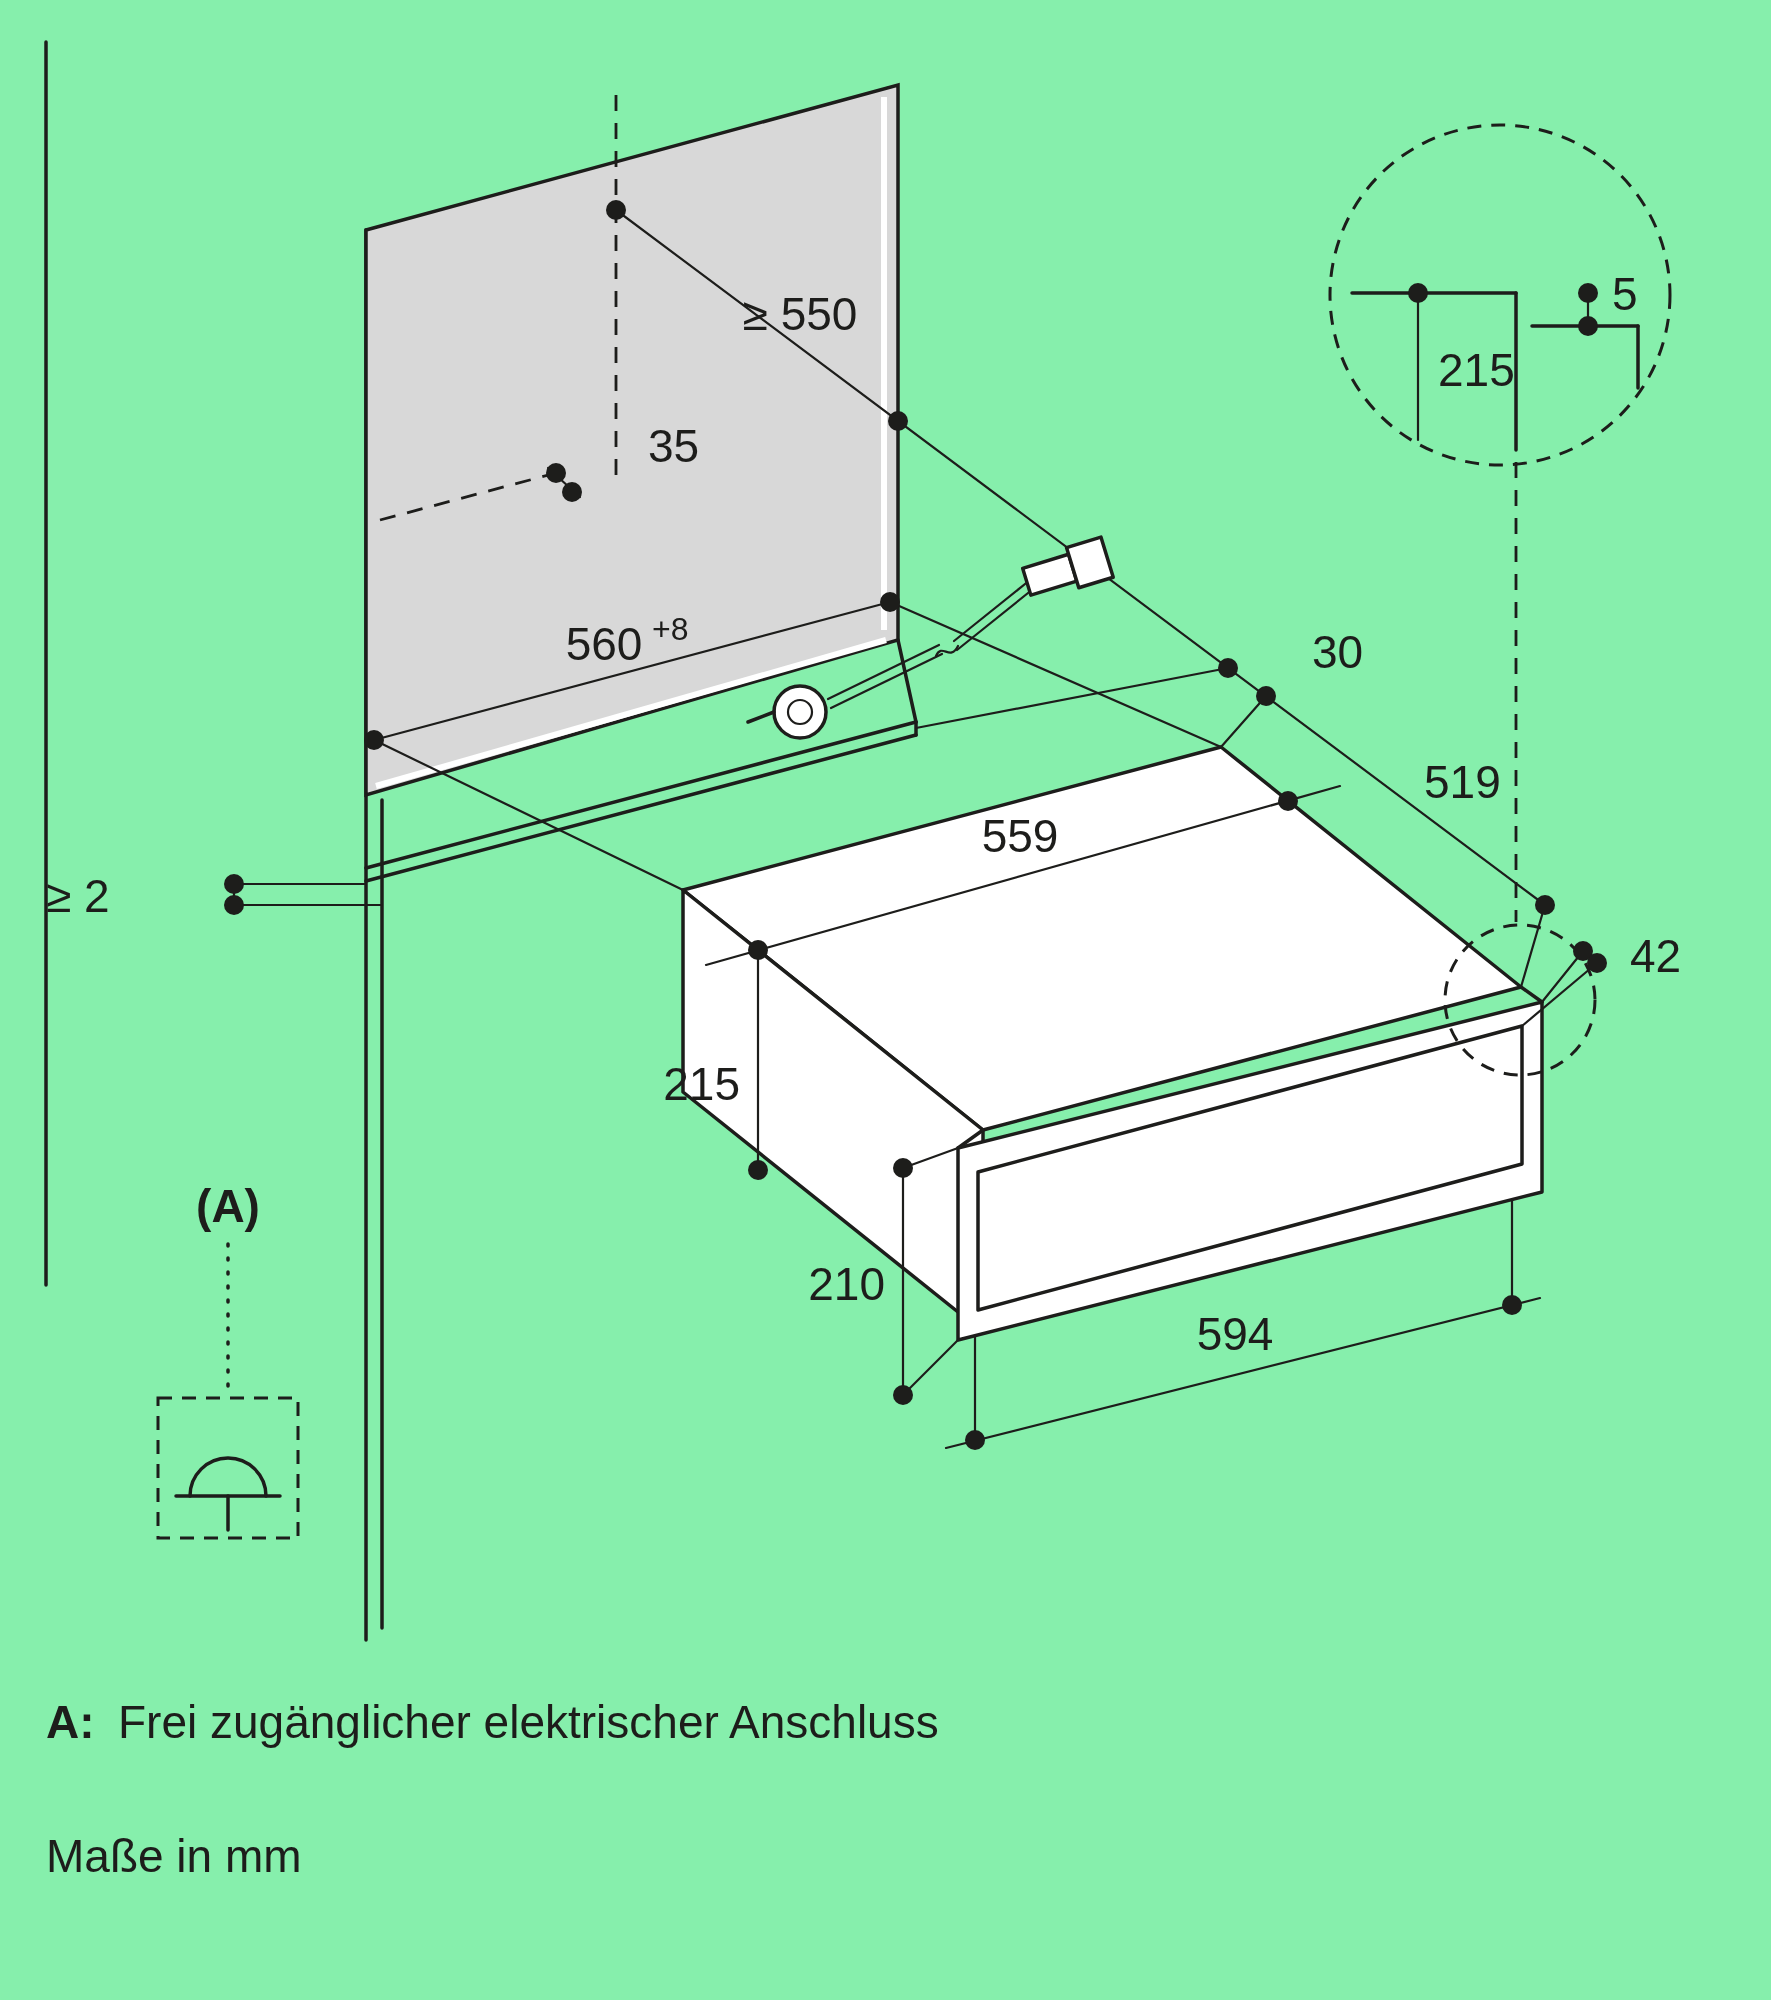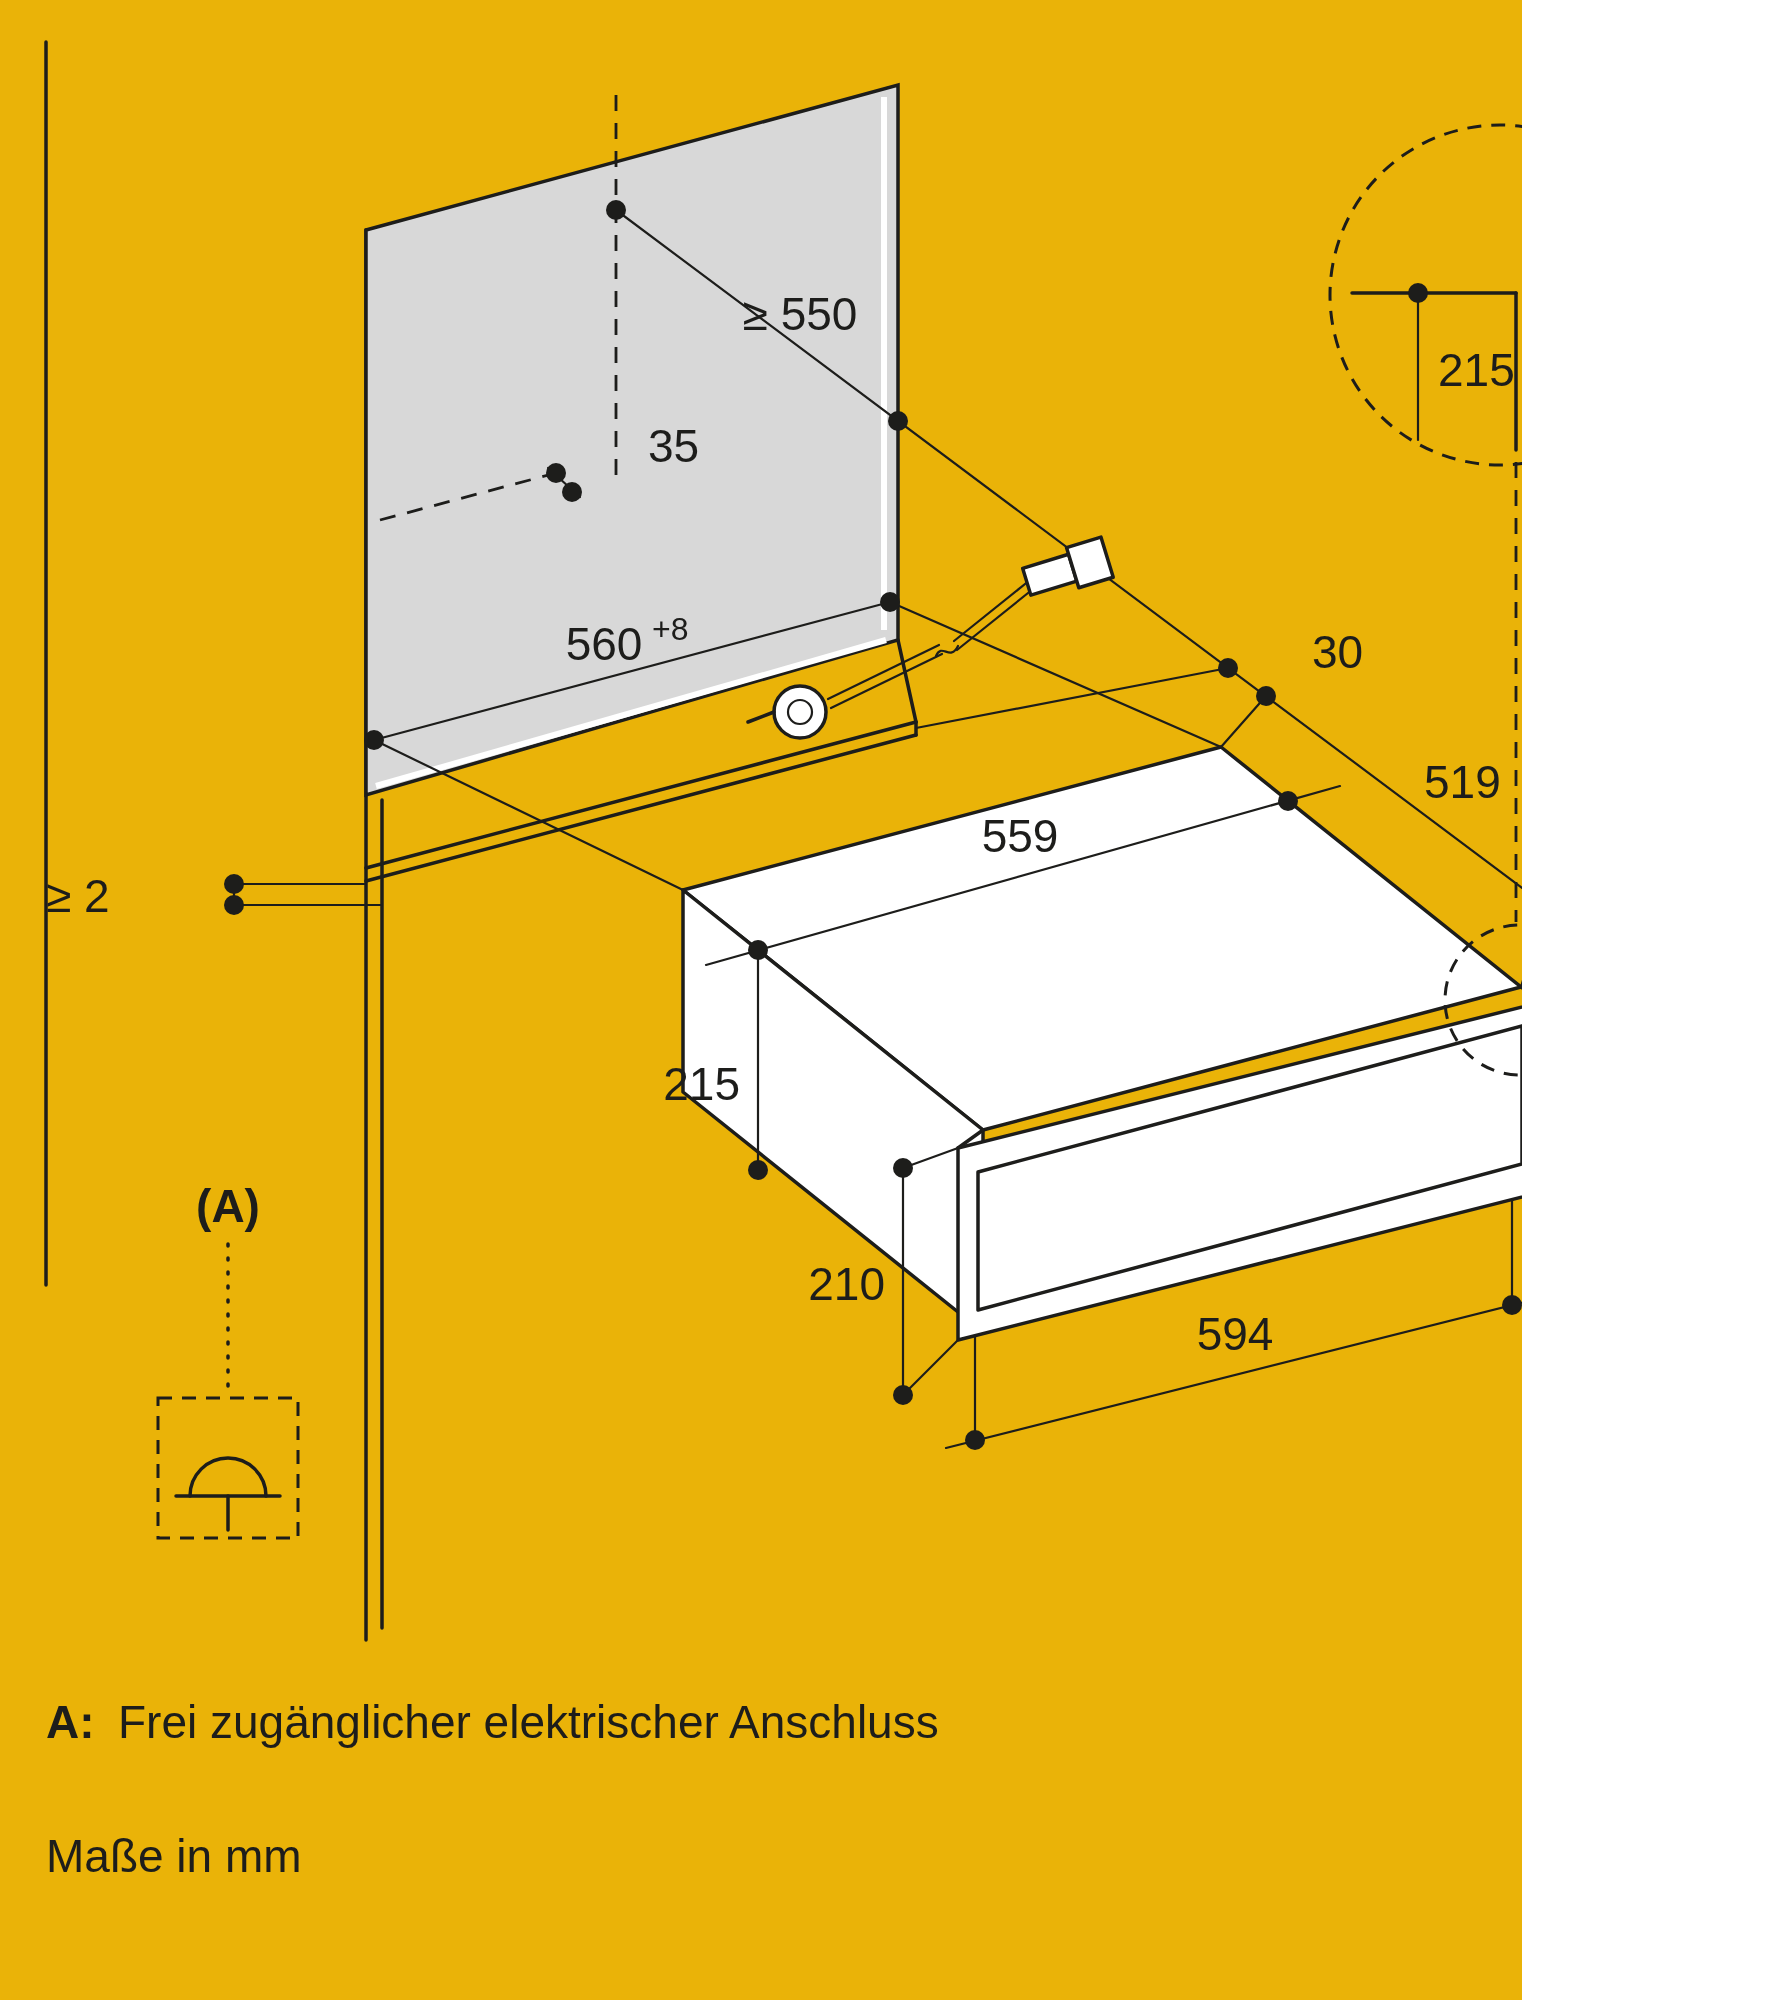--- a/index.html
+++ b/index.html
@@ -1,16 +1,16 @@
 <!DOCTYPE html>
 <html><head>
 <meta charset="utf-8">
 <style>
   html,body{margin:0;padding:0;background:#ffffff;}
-  .stage{position:relative;width:1522px;height:2000px;background:#eab308;overflow:hidden;}
+  .stage{position:relative;width:1771px;height:2000px;background:#86efac;overflow:hidden;}
   svg{display:block;font-family:"Liberation Sans","DejaVu Sans",sans-serif;}
   .ln{stroke:#1d1d1b;stroke-width:3.5;fill:none;stroke-linecap:round;}
   .thin{stroke:#1d1d1b;stroke-width:2.2;fill:none;stroke-linecap:round;}
   .dash{stroke:#1d1d1b;stroke-width:2.8;fill:none;stroke-dasharray:16 12;}
   .dashc{stroke:#1d1d1b;stroke-width:3;fill:none;stroke-dasharray:14 10;}
   .dotln{stroke:#1d1d1b;stroke-width:3.5;fill:none;stroke-dasharray:2 12;stroke-linecap:round;}
   .panel{fill:#d8d8d8;stroke:#1d1d1b;stroke-width:3.5;}
   .wln{stroke:#ffffff;stroke-width:6;fill:none;}
   .face{fill:#ffffff;stroke:#1d1d1b;stroke-width:3.5;stroke-linejoin:round;}
   .dot{fill:#1d1d1b;stroke:none;}

